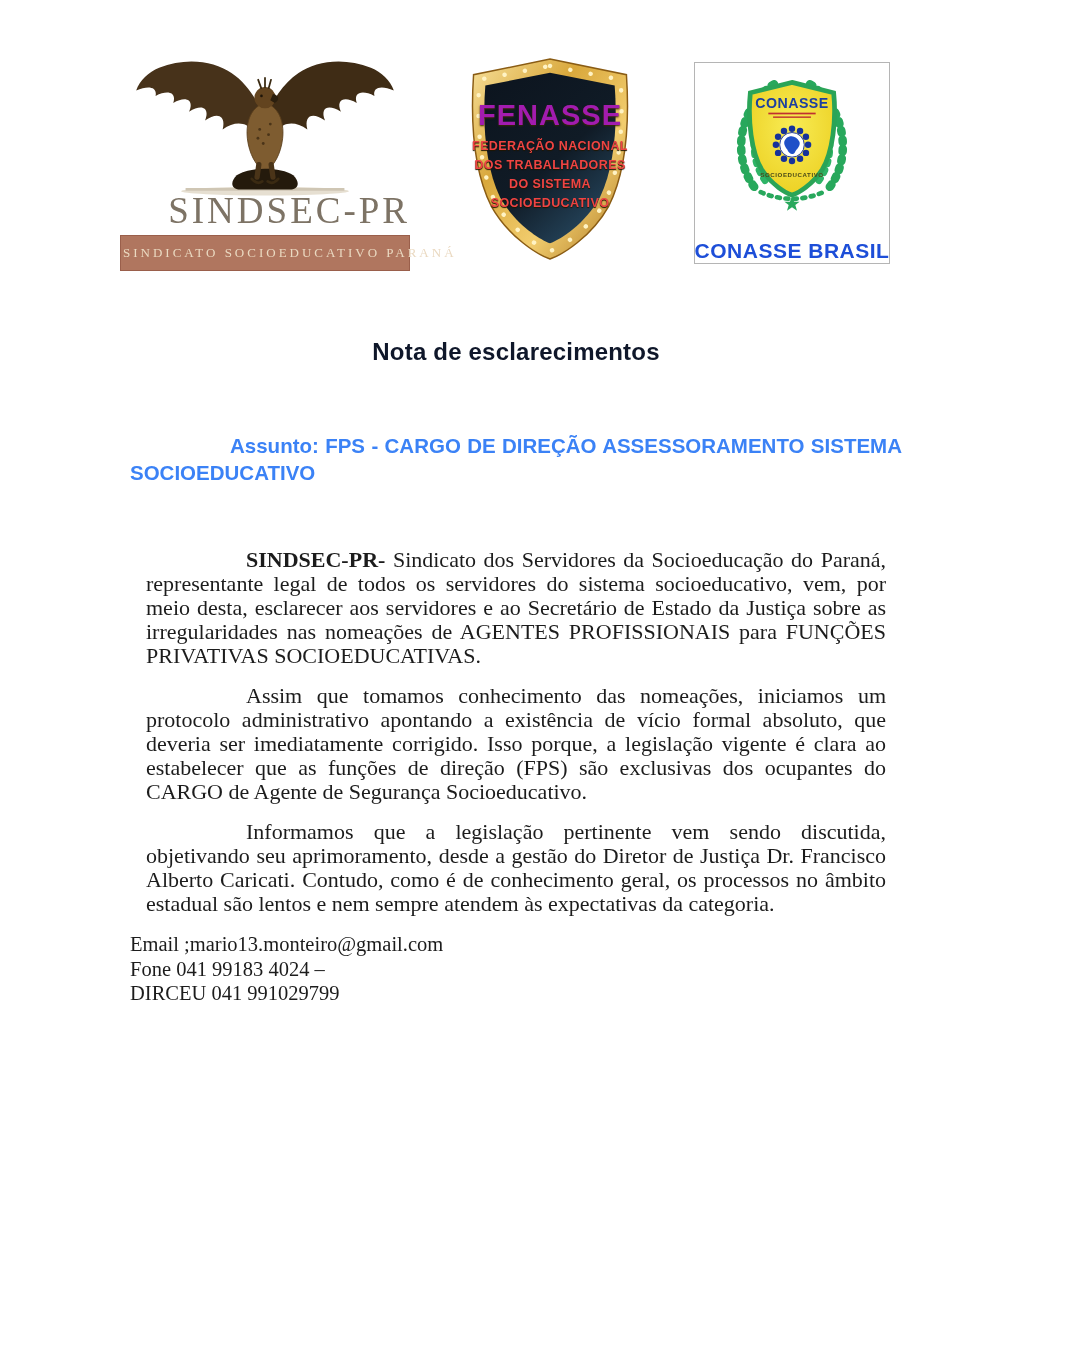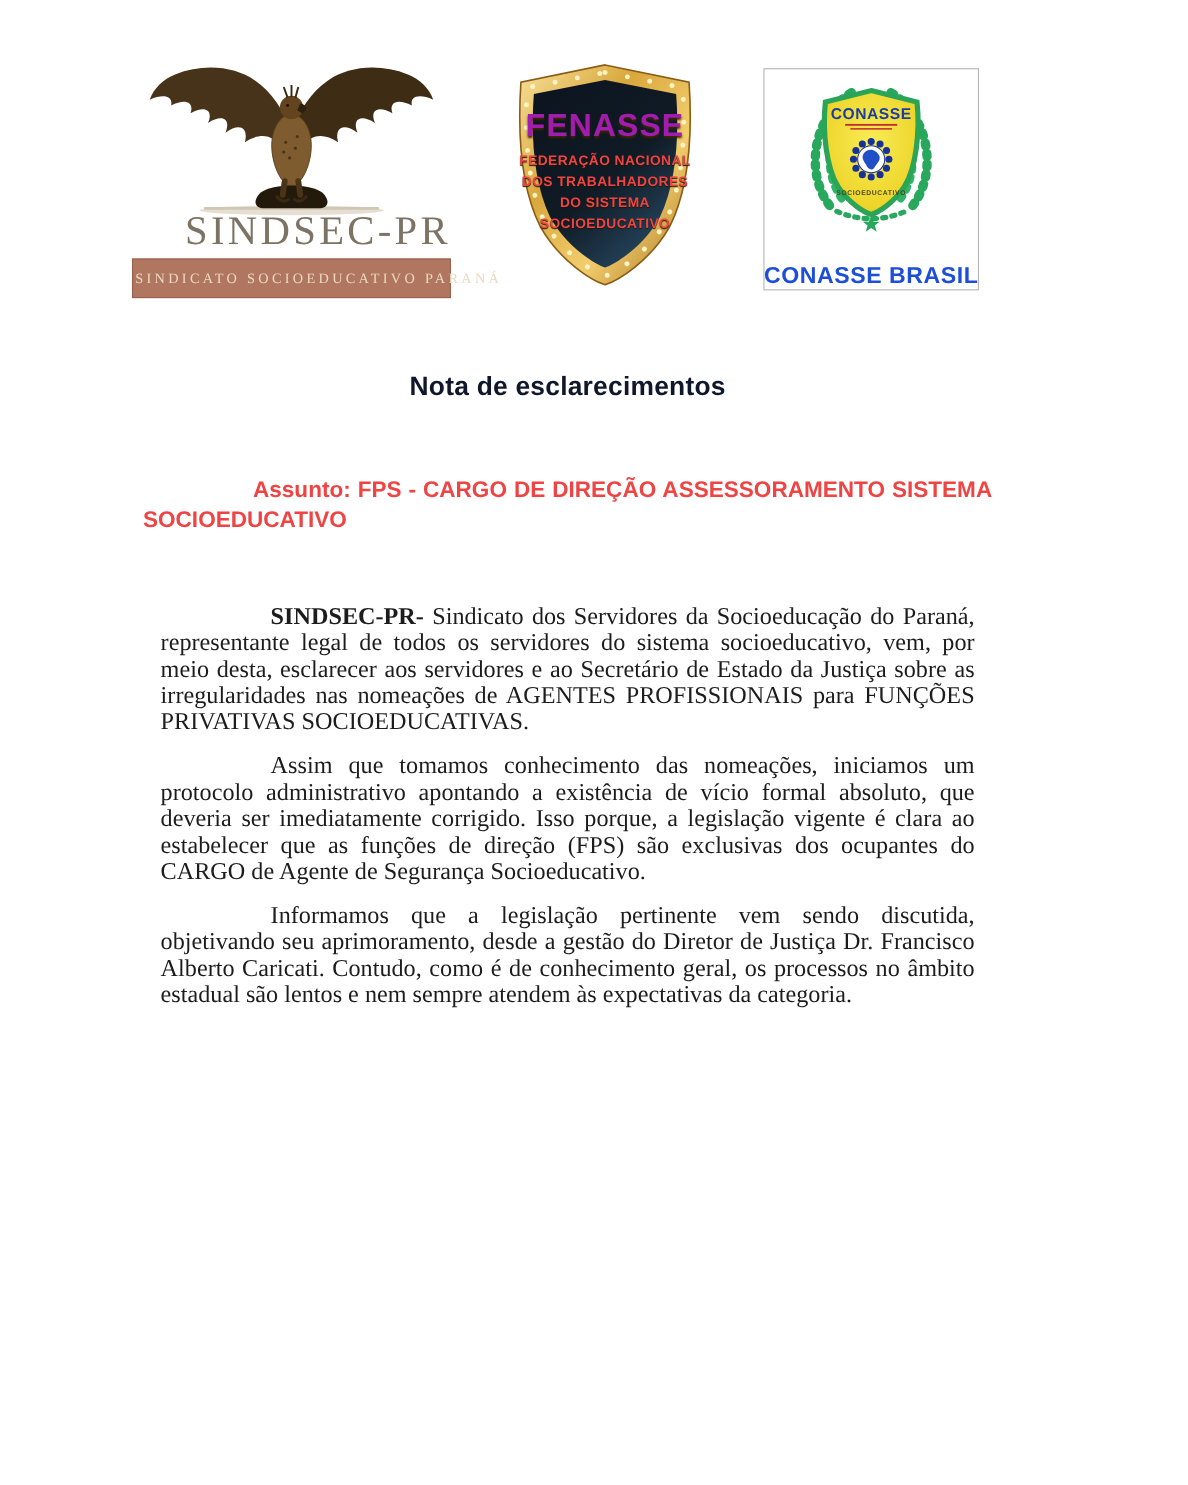--- a/index.html
+++ b/index.html
@@ -62,21 +62,21 @@
   .doc{position:absolute;left:130px;top:0;width:772px;}
   .doc-title{
     margin:338px 0 0 0;
     font-family:"Liberation Sans", sans-serif;
     font-size:24px;font-weight:bold;color:#0f172a;
     text-align:center;letter-spacing:.2px;
   }
   .doc-subject{
     margin:66px 0 0 0;
     font-family:"Liberation Sans", sans-serif;
-    font-size:20.5px;font-weight:bold;color:#ef4444;
+    font-size:20.5px;font-weight:bold;color:#3b82f6;
     text-align:justify;text-indent:100px;line-height:1.32;
   }
   .doc-body p{
     margin:16px;text-align:justify;text-indent:100px;
     font-size:22px;line-height:24px;color:#1c1c1c;
   }
   .doc-body p:first-child{margin-top:62px;}
   .doc-body .lead{font-weight:bold;}
   .doc-footer{margin-top:6px;font-size:20.5px;line-height:24.5px;color:#1c1c1c;}
 </style>
@@ -204,14 +204,19 @@
     <h1 class="doc-title">Nota de esclarecimentos</h1>
 
     <p class="doc-subject">Assunto: FPS - CARGO DE DIREÇÃO ASSESSORAMENTO SISTEMA SOCIOEDUCATIVO</p>
 
     <div class="doc-body">
       <p><span class="lead">SINDSEC-PR-</span><span> Sindicato dos Servidores da Socioeducação do Paraná, representante legal de todos os servidores do sistema socioeducativo, vem, por meio desta, esclarecer aos servidores e ao Secretário de Estado da Justiça sobre as irregularidades nas nomeações de AGENTES PROFISSIONAIS para FUNÇÕES PRIVATIVAS SOCIOEDUCATIVAS.</span></p>
       <p>Assim que tomamos conhecimento das nomeações, iniciamos um protocolo administrativo apontando a existência de vício formal absoluto, que deveria ser imediatamente corrigido. Isso porque, a legislação vigente é clara ao estabelecer que as funções de direção (FPS) são exclusivas dos ocupantes do CARGO de Agente de Segurança Socioeducativo.</p>
       <p>Informamos que a legislação pertinente vem sendo discutida, objetivando seu aprimoramento, desde a gestão do Diretor de Justiça Dr. Francisco Alberto Caricati. Contudo, como é de conhecimento geral, os processos no âmbito estadual são lentos e nem sempre atendem às expectativas da categoria.</p>
     </div>
 
+    <div class="doc-footer">
+      <div>Email ;mario13.monteiro@gmail.com</div>
+      <div>Fone 041 99183 4024 –</div>
+      <div>DIRCEU 041 991029799</div>
+    </div>
   </main>
 </div>
 
 </body></html>

